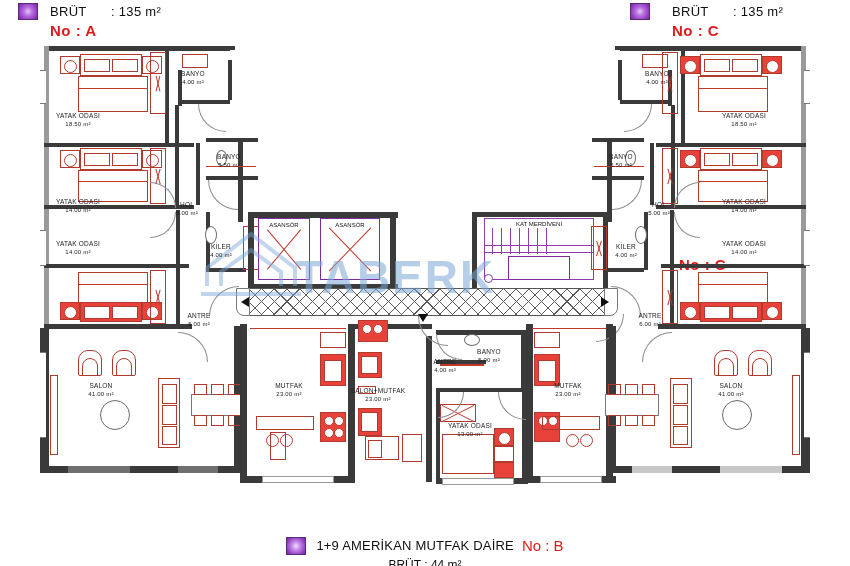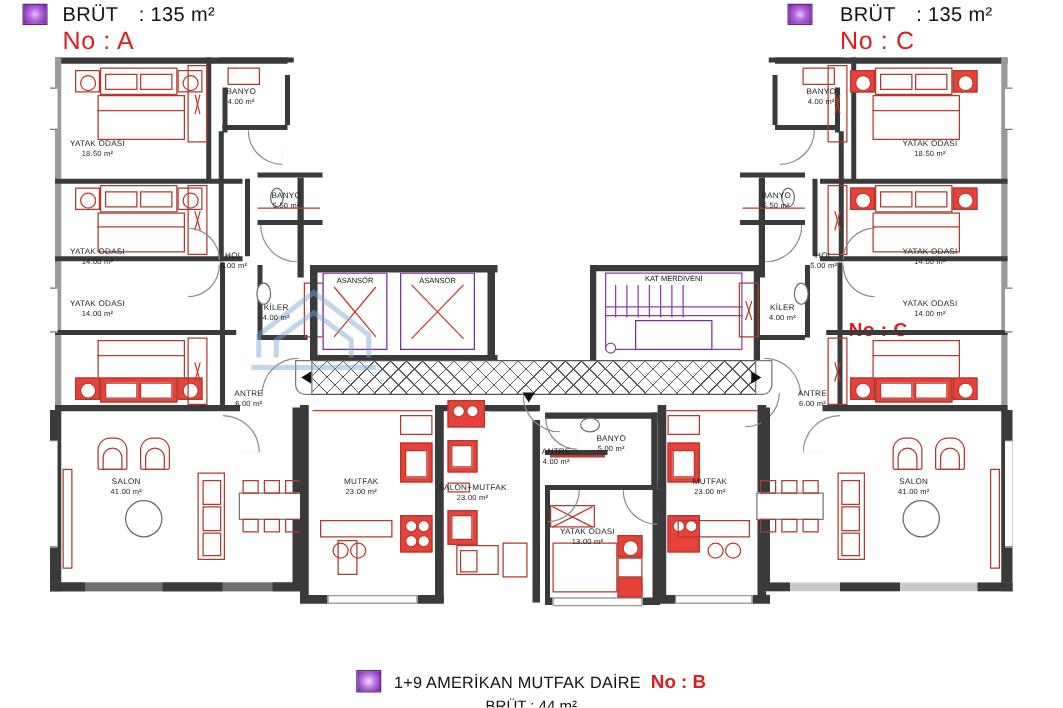--- a/index.html
+++ b/index.html
@@ -17,31 +17,31 @@
 
   
   .lbl{position:absolute;text-align:center;color:#1c1c1c;font-size:6.5px;line-height:8px;letter-spacing:.2px;white-space:nowrap;}
   .lbl b{font-weight:400;display:block;}
   .lbl .area{font-size:6px;}
 
   
   .hdr{position:absolute;white-space:nowrap;}
   .hdr .swatch{position:absolute;width:18px;height:15px;border:1px solid #5b2a78;
       background:radial-gradient(circle at 50% 50%, #e6c7f5 0%, #b66ce0 38%, #7a1fa8 100%);}
-  .hdr .brut{position:absolute;font-size:16px;color:#101010;letter-spacing:.3px;}
-  .hdr .no{position:absolute;font-size:20px;color:#e01b1b;font-weight:normal;letter-spacing:.5px;}
+  .hdr .brut{position:absolute;font-size:13px;color:#101010;letter-spacing:.3px;}
+  .hdr .no{position:absolute;font-size:15px;color:#e01b1b;font-weight:bold;letter-spacing:.5px;}
 
   .noTag{position:absolute;font-size:15px;color:#e01b1b;font-weight:bold;letter-spacing:.5px;}
 
   
   #legend{position:absolute;left:0;top:536px;width:850px;text-align:center;white-space:nowrap;}
   #legend .sw{display:inline-block;vertical-align:middle;width:18px;height:16px;border:1px solid #5b2a78;
       background:radial-gradient(circle at 50% 50%,#efe0fa 0%,#c07ce8 40%,#6d1f9e 100%);margin-right:10px;}
   #legend .txt{display:inline-block;vertical-align:middle;font-size:13px;color:#101010;letter-spacing:.2px;}
-  #legend .no{display:inline-block;vertical-align:middle;font-size:15px;color:#e01b1b;font-weight:bold;margin-left:8px;}
+  #legend .no{display:inline-block;vertical-align:middle;font-size:15px;color:#e01b1b;font-weight:normal;margin-left:8px;}
   #legend2{position:absolute;left:0;top:558px;width:850px;text-align:center;white-space:nowrap;
       font-size:12px;color:#101010;}
 
   
   .hatch{position:absolute;
     background-color:#fff;
     background-image:
       repeating-linear-gradient(45deg, #5a5a5a 0 0.8px, transparent 0.8px 9px),
       repeating-linear-gradient(-45deg, #5a5a5a 0 0.8px, transparent 0.8px 9px);
     border:1px solid #555;box-sizing:border-box;}
@@ -257,20 +257,21 @@
   <div class="triD" style="left:418px;top:314px;"></div>
 
   <div id="wm">
     <svg width="420" height="90" viewBox="0 0 420 90">
       <g stroke="#7ba7d7" stroke-width="4" fill="none" opacity="0.85">
         <path d="M12 58 L12 40 L56 6 L100 40 L100 58"></path>
         <path d="M26 58 L26 44 L56 22 L86 44 L86 58"></path>
         <path d="M6 66 L106 66"></path>
       </g>
     </svg>
+    <div class="t">TABERK</div>
   </div>
 
   <div class="abs" style="left:240px;top:316px;width:380px;height:200px;">
 
     <div class="wall" style="left:0px;top:8px;width:7px;height:158px;"></div>
     <div class="wall" style="left:108px;top:8px;width:7px;height:158px;"></div>
     <div class="wall" style="left:0px;top:160px;width:115px;height:7px;"></div>
     <div class="wall" style="left:186px;top:20px;width:6px;height:146px;"></div>
     <div class="wall" style="left:152px;top:8px;width:40px;height:5px;"></div>
     <div class="wall" style="left:196px;top:14px;width:90px;height:5px;"></div>

